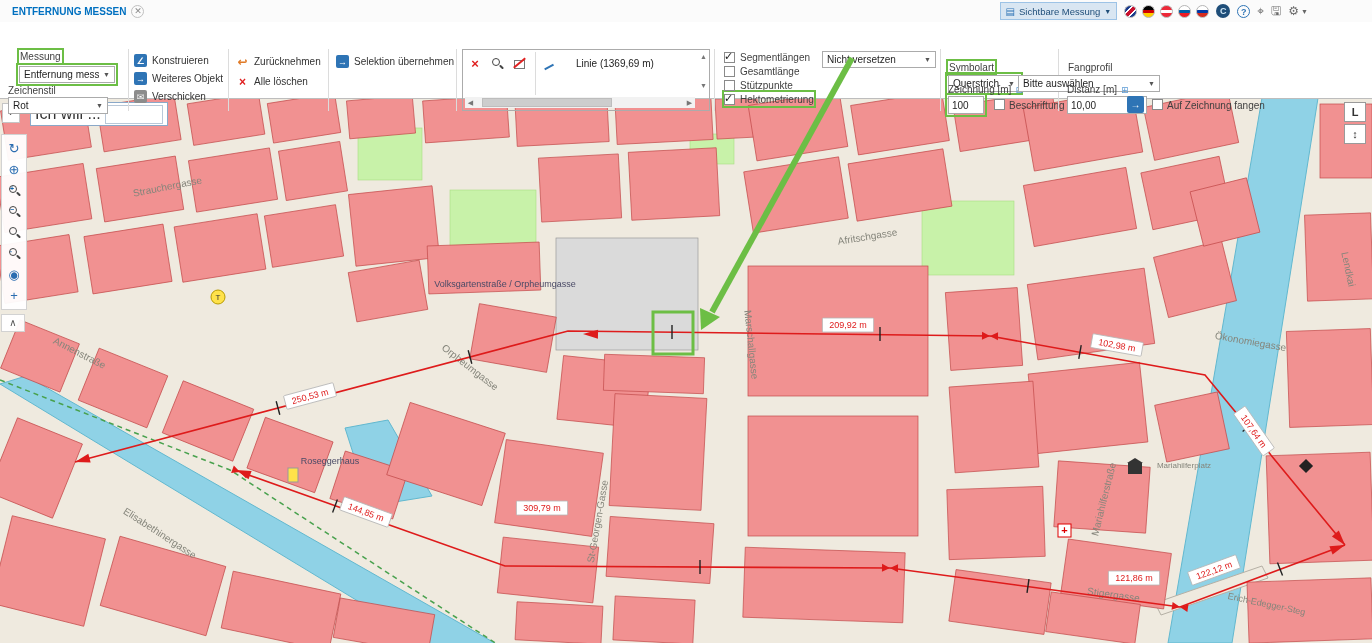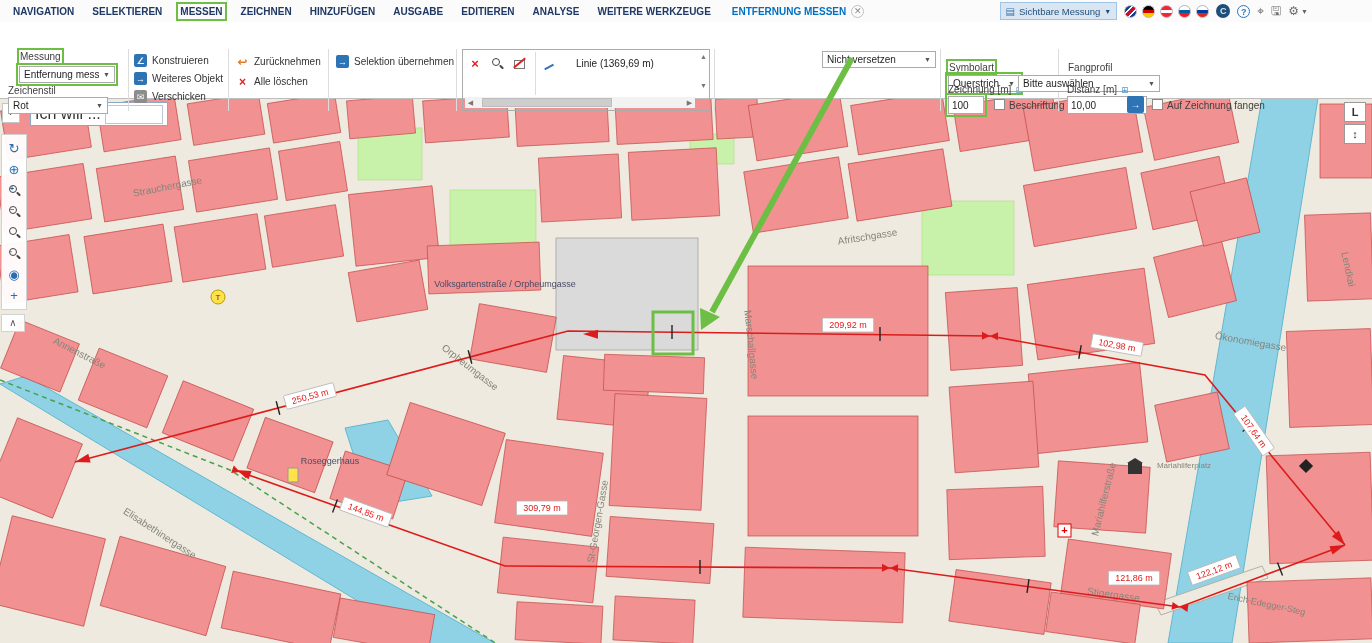--- a/index.html
+++ b/index.html
@@ -99,31 +99,20 @@
   .corner-btn{position:absolute;width:22px;height:20px;background:#fff;border:1px solid #9a9a9a;color:#333;
               font-size:11px;font-weight:bold;text-align:center;line-height:19px;z-index:15;box-sizing:border-box;}
   #overlay-svg{position:absolute;inset:0;z-index:60;pointer-events:none;}
 </style>
 </head>
 <body>
 
 <div id="app">
 
   <div class="menubar">
-    <div class="tabs" id="tabs">
-        <span class="tab">NAVIGATION</span>
-        <span class="tab">SELEKTIEREN</span>
-        <span class="tab hl">MESSEN</span>
-        <span class="tab">ZEICHNEN</span>
-        <span class="tab">HINZUFÜGEN</span>
-        <span class="tab">AUSGABE</span>
-        <span class="tab">EDITIEREN</span>
-        <span class="tab">ANALYSE</span>
-        <span class="tab">WEITERE WERKZEUGE</span>
-      </div>
     <div class="tab-active">
       <span>ENTFERNUNG MESSEN</span>
       <span class="tab-close">✕</span>
     </div>
     <div class="menu-right">
       <div class="themes-box">
         <span class="layers-ico">▤</span>
         <span>Sichtbare Messung</span>
         <span class="caret">▼</span>
       </div>
@@ -207,20 +196,38 @@
       <span class="mini" style="right:2px;top:3px;">▲</span>
       <span class="mini" style="right:2px;top:32px;">▼</span>
       <div class="hscroll">
         <span class="ar">◀</span>
         <span class="thumb"></span>
         <span class="ar" style="margin-left:auto;">▶</span>
       </div>
     </div>
     <div class="vsep" style="left:714px;"></div>
 
+    <div id="options" style="position:absolute;left:724px;top:28px;">
+        <div class="opt">
+          <span class="chk on"></span>
+          <span>Segmentlängen</span>
+        </div>
+        <div class="opt">
+          <span class="chk"></span>
+          <span>Gesamtlänge</span>
+        </div>
+        <div class="opt">
+          <span class="chk"></span>
+          <span>Stützpunkte</span>
+        </div>
+        <div class="opt hl">
+          <span class="chk on"></span>
+          <span>Hektometrierung</span>
+        </div>
+      </div>
     <div class="dd" style="left:822px;top:29px;width:114px;">
       <span class="val">Nicht versetzen</span>
       <span class="caret">▼</span>
     </div>
     <div class="vsep" style="left:940px;"></div>
 
     <span class="lbl hl" style="left:949px;top:40px;">Symbolart</span>
     <div class="dd hl" style="left:948px;top:53px;width:72px;">
       <span class="val">Querstrich</span>
       <span class="caret">▼</span>

